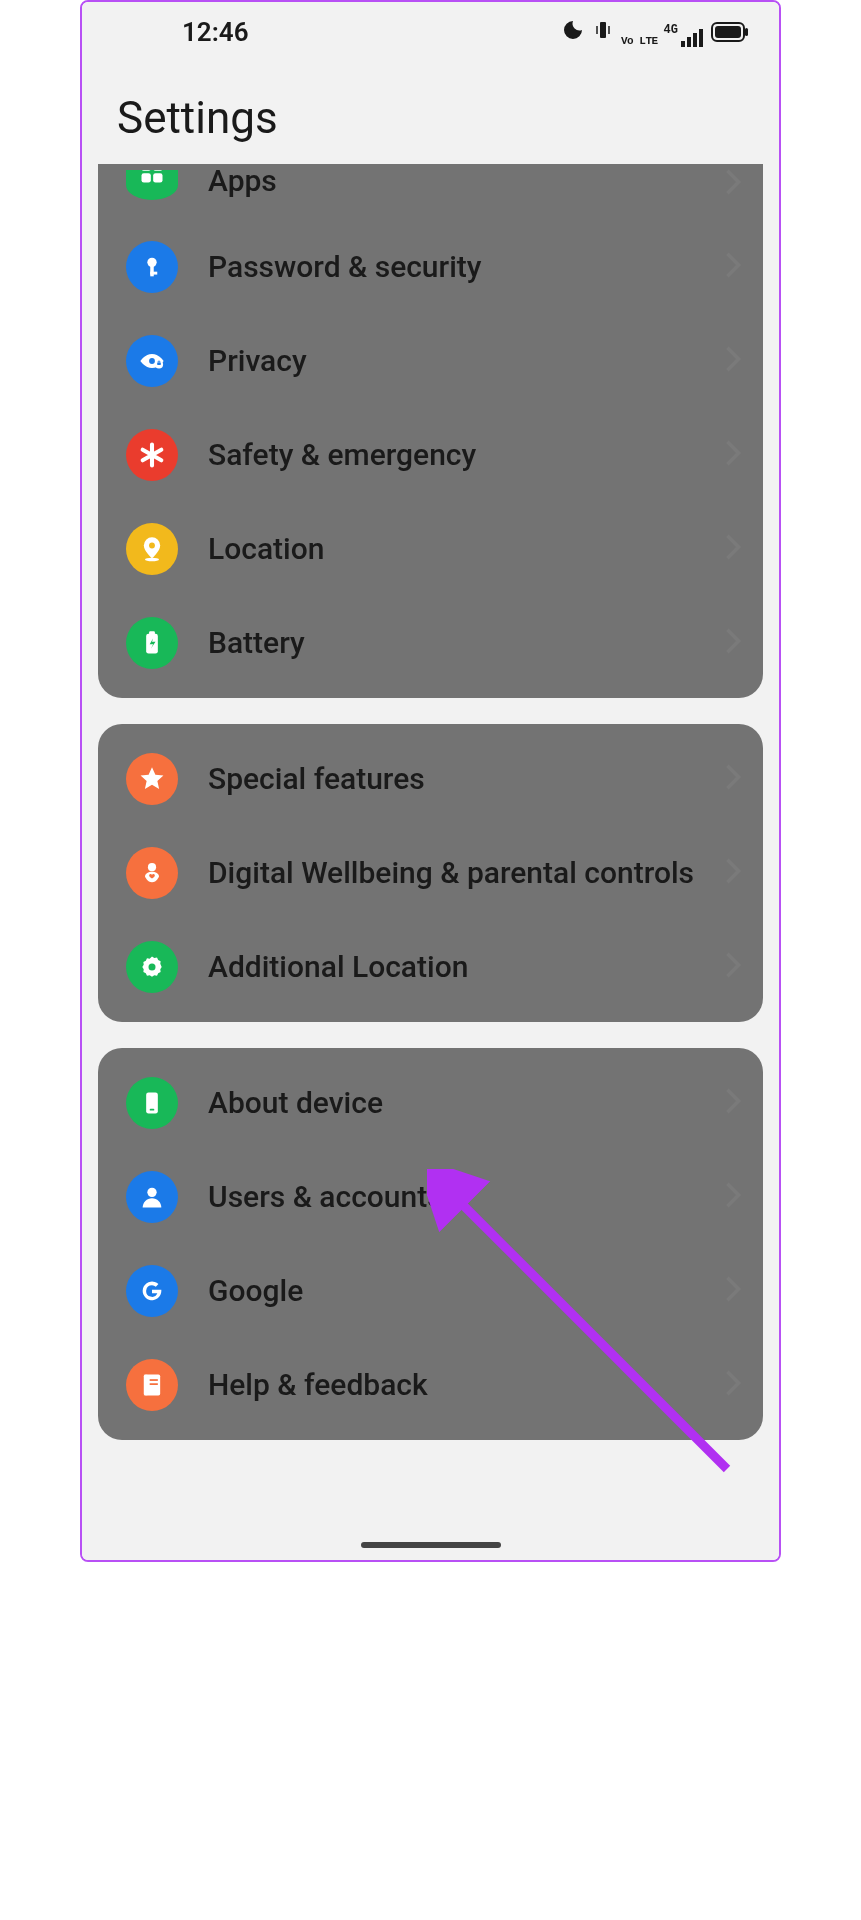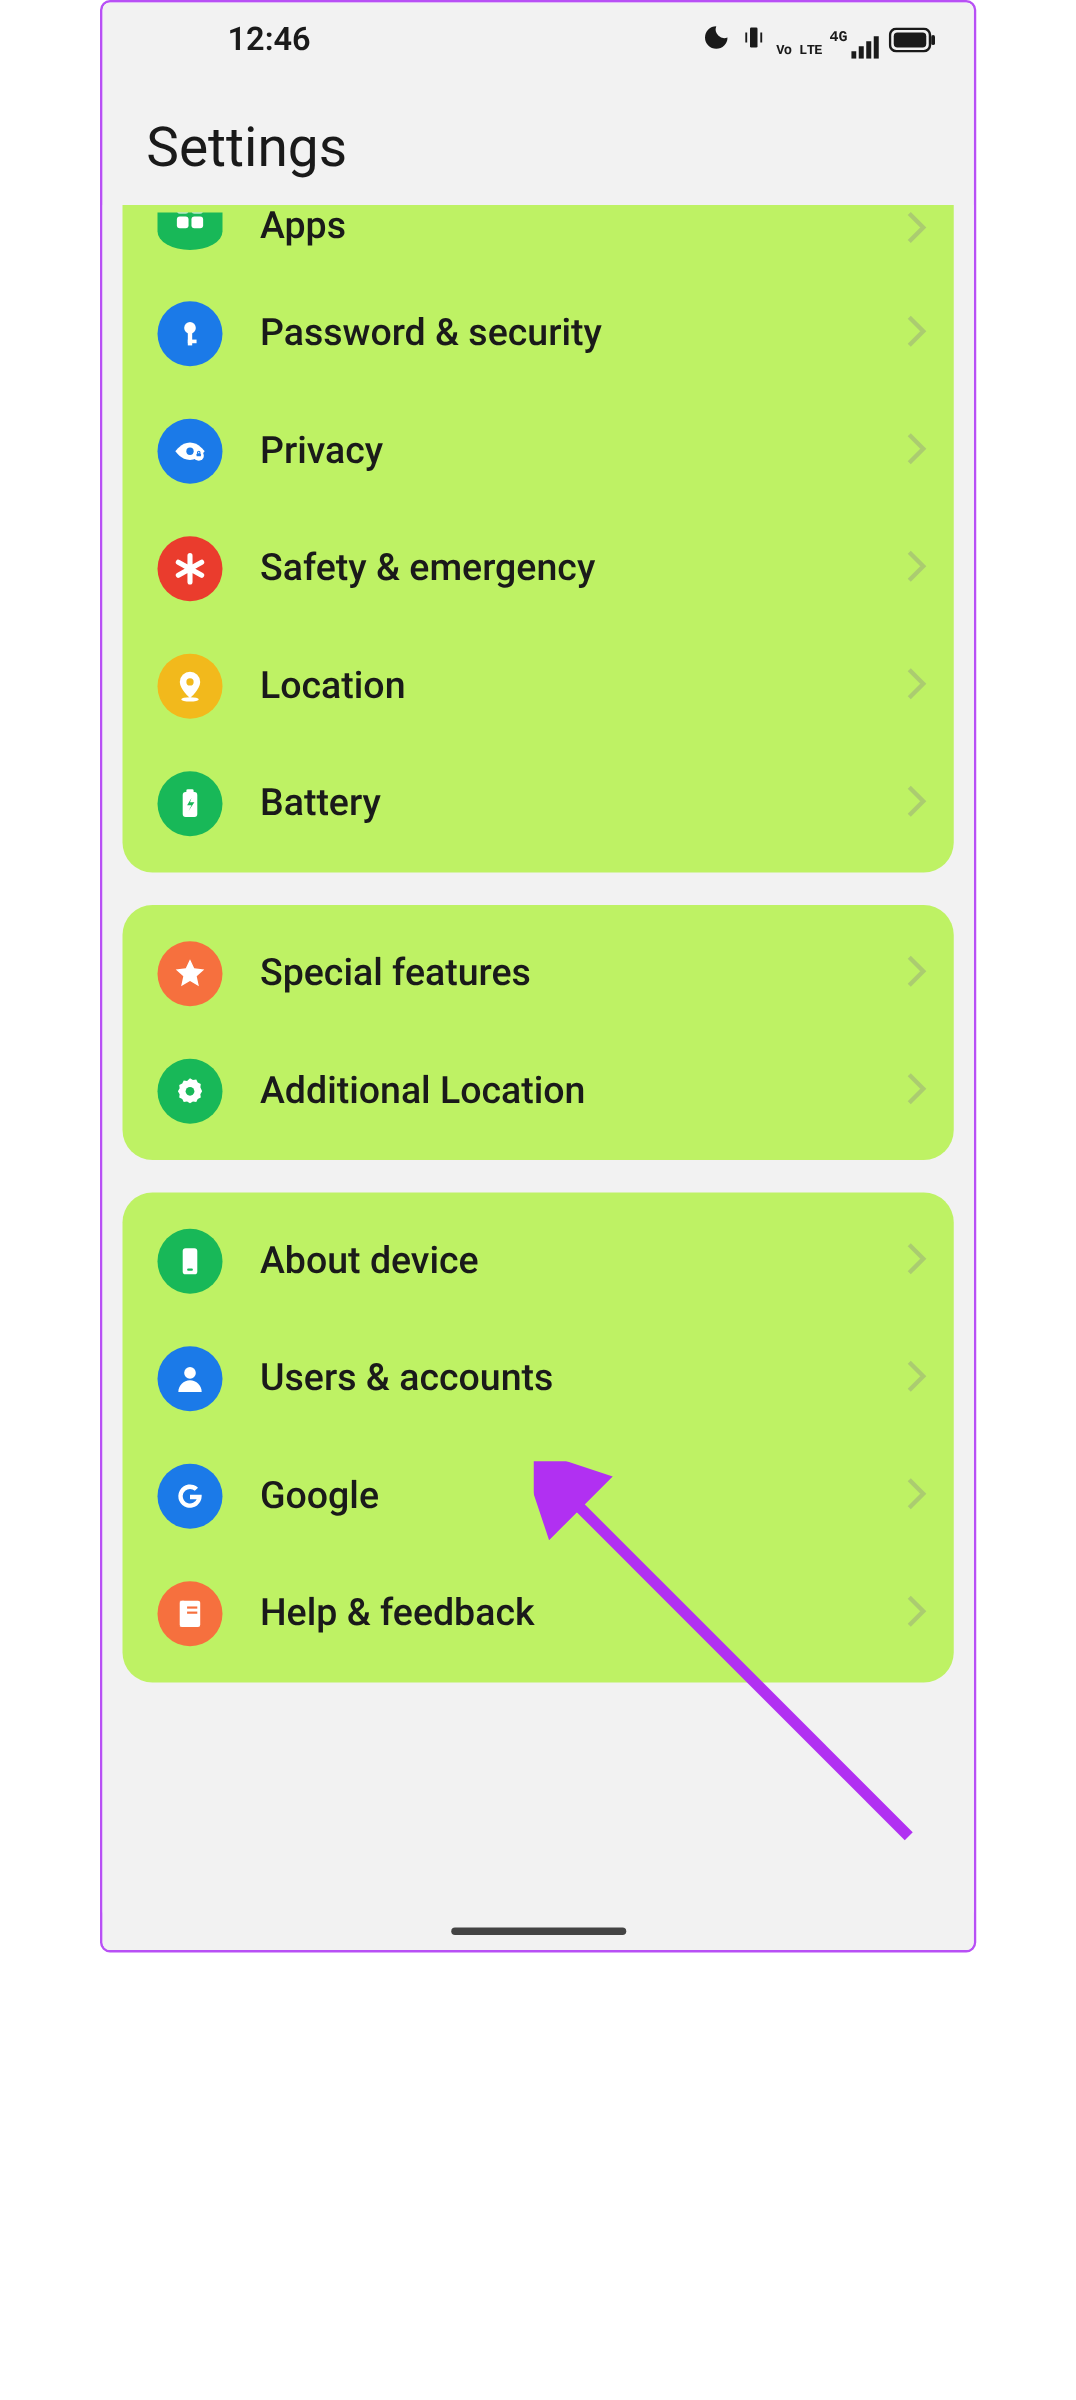--- a/index.html
+++ b/index.html
@@ -50,21 +50,21 @@
     color: #1a1a1a;
   }
   .content {
     flex: 1;
     overflow: hidden;
     background: #f2f2f2;
     padding: 0 16px;
     position: relative;
   }
   .card {
-    background: #bef264;
+    background: #737373;
     border-radius: 24px;
     margin-bottom: 26px;
     padding: 8px 0;
   }
   .card.clipped-top {
     border-top-left-radius: 0;
     border-top-right-radius: 0;
     margin-top: -2px;
     padding-top: 0;
   }
@@ -261,20 +261,33 @@
           <svg viewBox="0 0 24 24">
               <path d="M12 2l2.9 6.3 6.9.7-5.2 4.7 1.5 6.8L12 17l-6.1 3.5 1.5-6.8L2.2 9l6.9-.7z"></path>
             </svg>
         </div>
         <div class="item-label">Special features</div>
         <div class="chevron"><svg viewBox="0 0 12 20">
               <path d="M2 2l8 8-8 8"></path>
             </svg></div>
       </div>
       <div class="list-item">
+        <div class="icon-circle" style="background:#f6703e">
+          <svg viewBox="0 0 24 24">
+              <circle cx="12" cy="7" r="3.5"></circle>
+              <path d="M12 11c-3 0-6 1.5-6 4 0 0 2 5 6 5s6-5 6-5c0-2.5-3-4-6-4z"></path>
+              <path d="M12 13.5c.6-.8 2-1 2.4.2.4 1-1.2 2.3-2.4 3-1.2-.7-2.8-2-2.4-3 .4-1.2 1.8-1 2.4-.2z" fill="#f6703e"></path>
+            </svg>
+        </div>
+        <div class="item-label">Digital Wellbeing &amp; parental controls</div>
+        <div class="chevron"><svg viewBox="0 0 12 20">
+              <path d="M2 2l8 8-8 8"></path>
+            </svg></div>
+      </div>
+      <div class="list-item">
         <div class="icon-circle" style="background:#18b858">
           <svg viewBox="0 0 24 24">
               <path d="M12 3l2 1.2 2.3-.3 1 2.1 2.1 1-.3 2.3L20.3 12l-1.2 2 .3 2.3-2.1 1-1 2.1-2.3-.3L12 20.3l-2-1.2-2.3.3-1-2.1-2.1-1 .3-2.3L3.7 12l1.2-2-.3-2.3 2.1-1 1-2.1 2.3.3z"></path>
               <circle cx="12" cy="12" r="3" fill="#18b858"></circle>
             </svg>
         </div>
         <div class="item-label">Additional Location</div>
         <div class="chevron"><svg viewBox="0 0 12 20">
               <path d="M2 2l8 8-8 8"></path>
             </svg></div>

